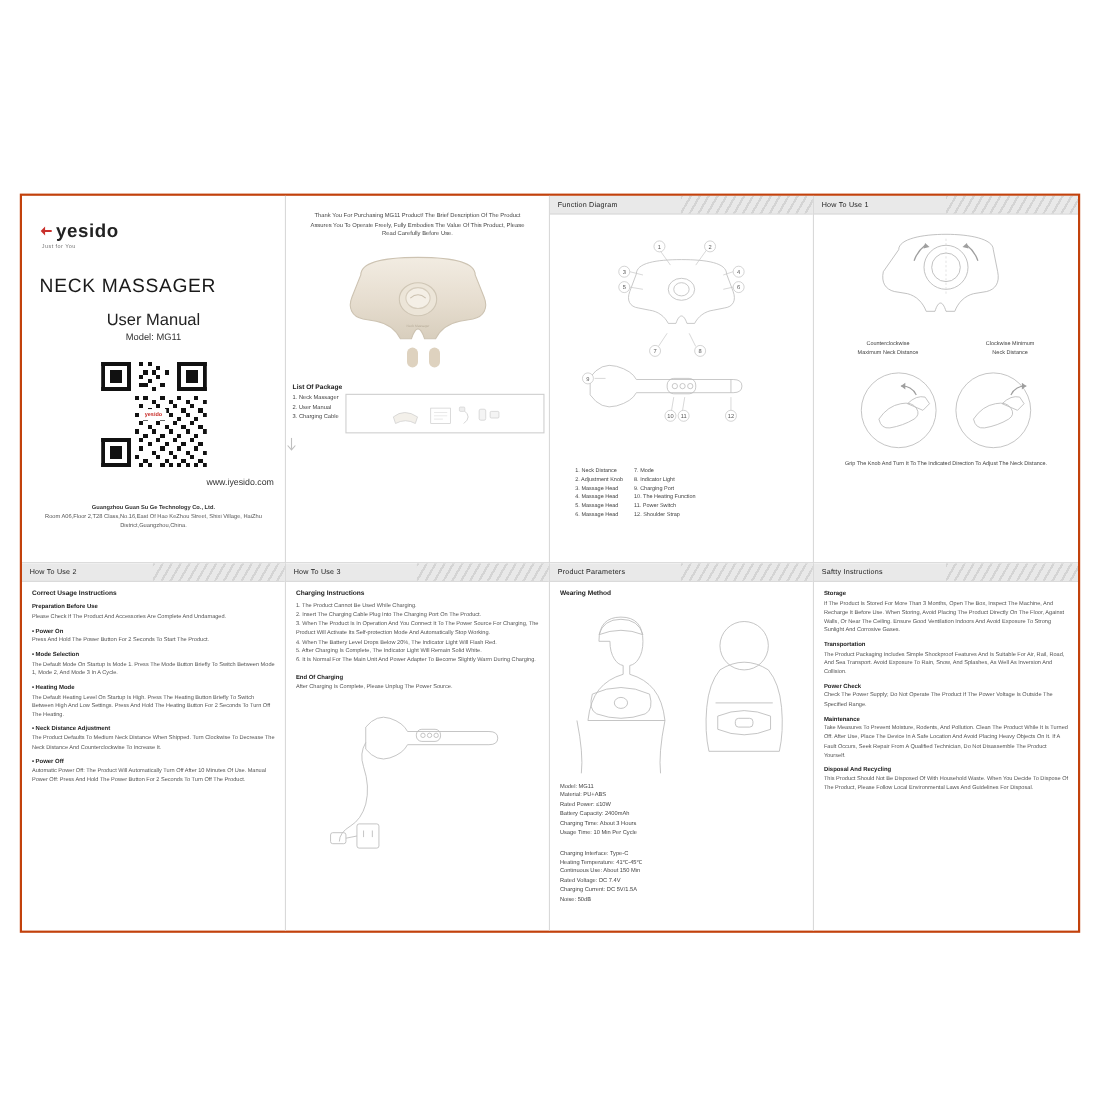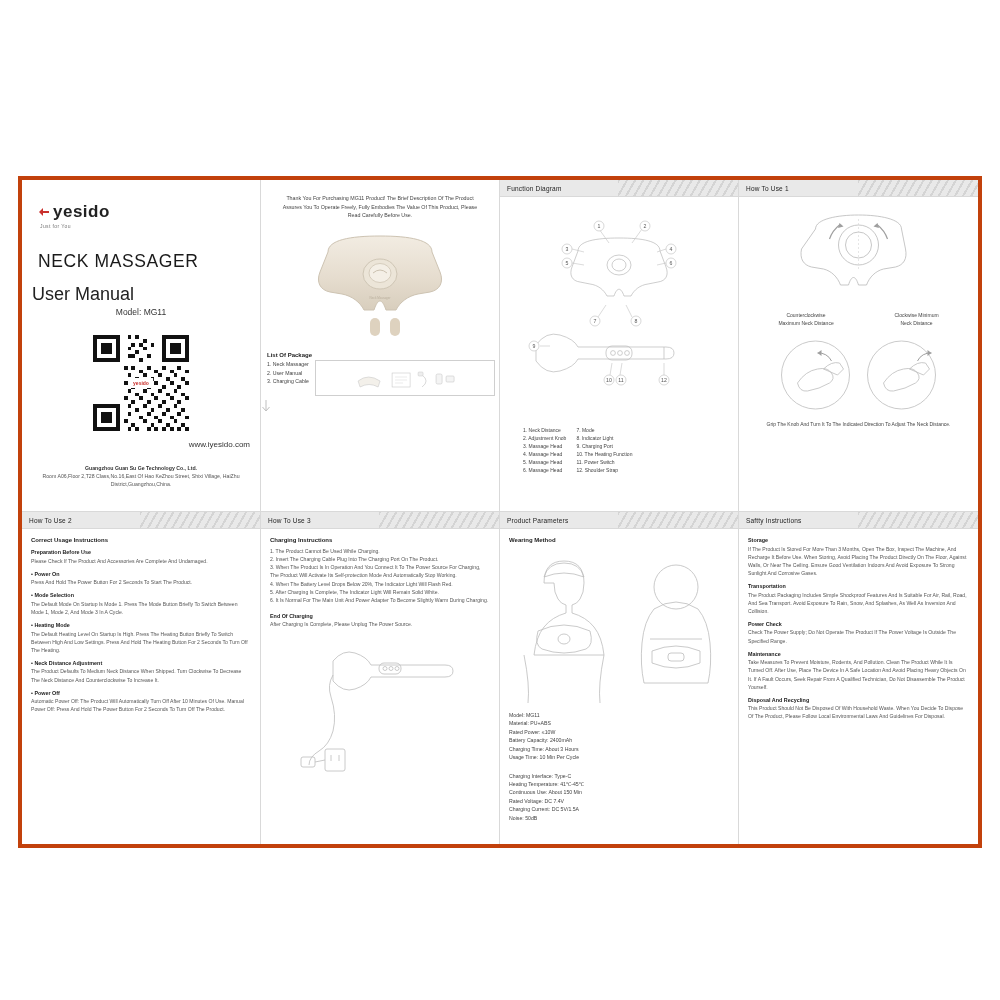--- a/index.html
+++ b/index.html
@@ -14,21 +14,21 @@
     height: 1000px;
     background: #ffffff;
     overflow: hidden;
   }
   .sheet {
     position: absolute;
     left: 18px;
     top: 176px;
     width: 964px;
     height: 672px;
-    border: 4px solid #c2410c;
+    border: 2px solid #c2410c;
     background: #ffffff;
     display: grid;
     grid-template-columns: repeat(4, 1fr);
     grid-template-rows: repeat(2, 1fr);
     box-sizing: border-box;
   }
   .panel {
     position: relative;
     border-right: 1px solid #d9d9d9;
     border-bottom: 1px solid #d9d9d9;
@@ -84,21 +84,22 @@
   }
   .cover-title {
     margin-top: 22px;
     margin-left: 6px;
     font-size: 17.5px;
     color: #1a1a1a;
     letter-spacing: .6px;
   }
   .cover-sub {
     margin-top: 12px;
-    font-size: 18px;
+    text-align: center;
+    font-size: 15px;
     color: #222;
   }
   .cover-model {
     margin-top: 2px;
     text-align: center;
     font-size: 8.5px;
     color: #333;
   }
   .qr-wrap {
     margin: 18px auto 0;

